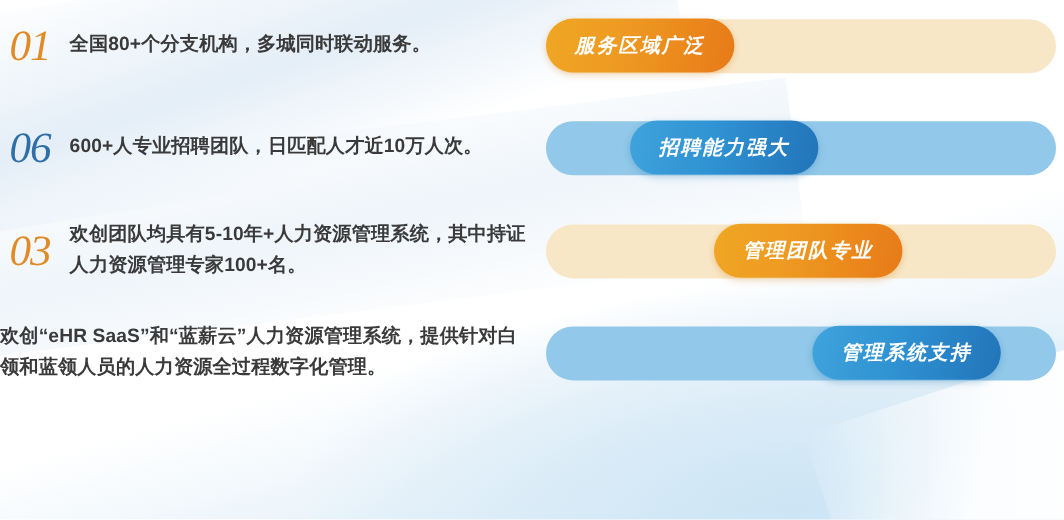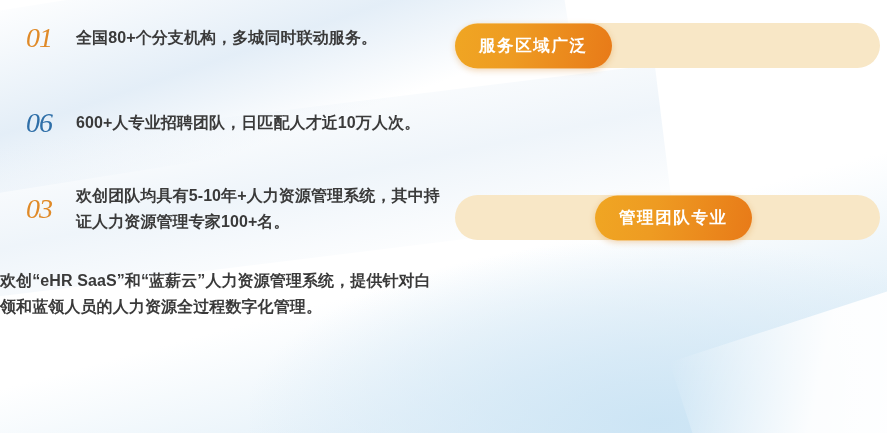--- a/index.html
+++ b/index.html
@@ -71,25 +71,25 @@
     left: 0;
     top: 0;
     width: 450px;
     height: 100%;
     display: flex;
     align-items: center;
   }
 
   .numeral {
     width: 50px;
-    margin-left: 26px;
+    margin-left: 8px;
     flex: 0 0 auto;
     font-family: "Liberation Serif", "DejaVu Serif", serif;
     font-style: italic;
-    font-size: 28px;
+    font-size: 36px;
     line-height: 1;
     letter-spacing: -1px;
     text-align: left;
     user-select: none;
   }
   .numeral.orange { color: #e08a28; }
   .numeral.blue   { color: #2f6fa8; }
 
   .row-text {
     flex: 1 1 auto;
@@ -102,21 +102,22 @@
   }
 
   
   .row-right {
     position: absolute;
     left: 455px;
     width: 432px;
     top: 0;
     height: 100%;
     display: flex;
-    align-items: flex-end;
+    align-items: center;
+    font-style: italic;
   }
 
   .track {
     position: relative;
     width: 425px;
     height: 45px;
     border-radius: 23px;
   }
   .track.cream { background: #f8e7c6; }
   .track.blue  { background: #92c8e9; }
@@ -175,36 +176,46 @@
         <div class="pill orange pos-0">服务区域广泛</div>
       </div>
     </div>
   </div>
 
   <div class="row" id="row-1">
     <div class="row-left">
       <div class="numeral blue">06</div>
       <div class="row-text">600+人专业招聘团队，日匹配人才近10万人次。</div>
     </div>
+    <div class="row-right">
+      <div class="track blue">
+        <div class="pill blue pos-1">招聘能力强大</div>
+      </div>
+    </div>
   </div>
 
   <div class="row" id="row-2">
     <div class="row-left">
       <div class="numeral orange">03</div>
       <div class="row-text">欢创团队均具有5-10年+人力资源管理系统，其中持证人力资源管理专家100+名。</div>
     </div>
     <div class="row-right">
       <div class="track cream">
         <div class="pill orange pos-2">管理团队专业</div>
       </div>
     </div>
   </div>
 
   <div class="row" id="row-3">
     <div class="row-left">
       <div class="row-text">欢创“eHR SaaS”和“蓝薪云”人力资源管理系统，提供针对白领和蓝领人员的人力资源全过程数字化管理。</div>
     </div>
+    <div class="row-right">
+      <div class="track blue">
+        <div class="pill blue pos-3">管理系统支持</div>
+      </div>
+    </div>
   </div>
 
   <div class="row" id="row-4">
   </div>
 
 </div>
 
 </body></html>

